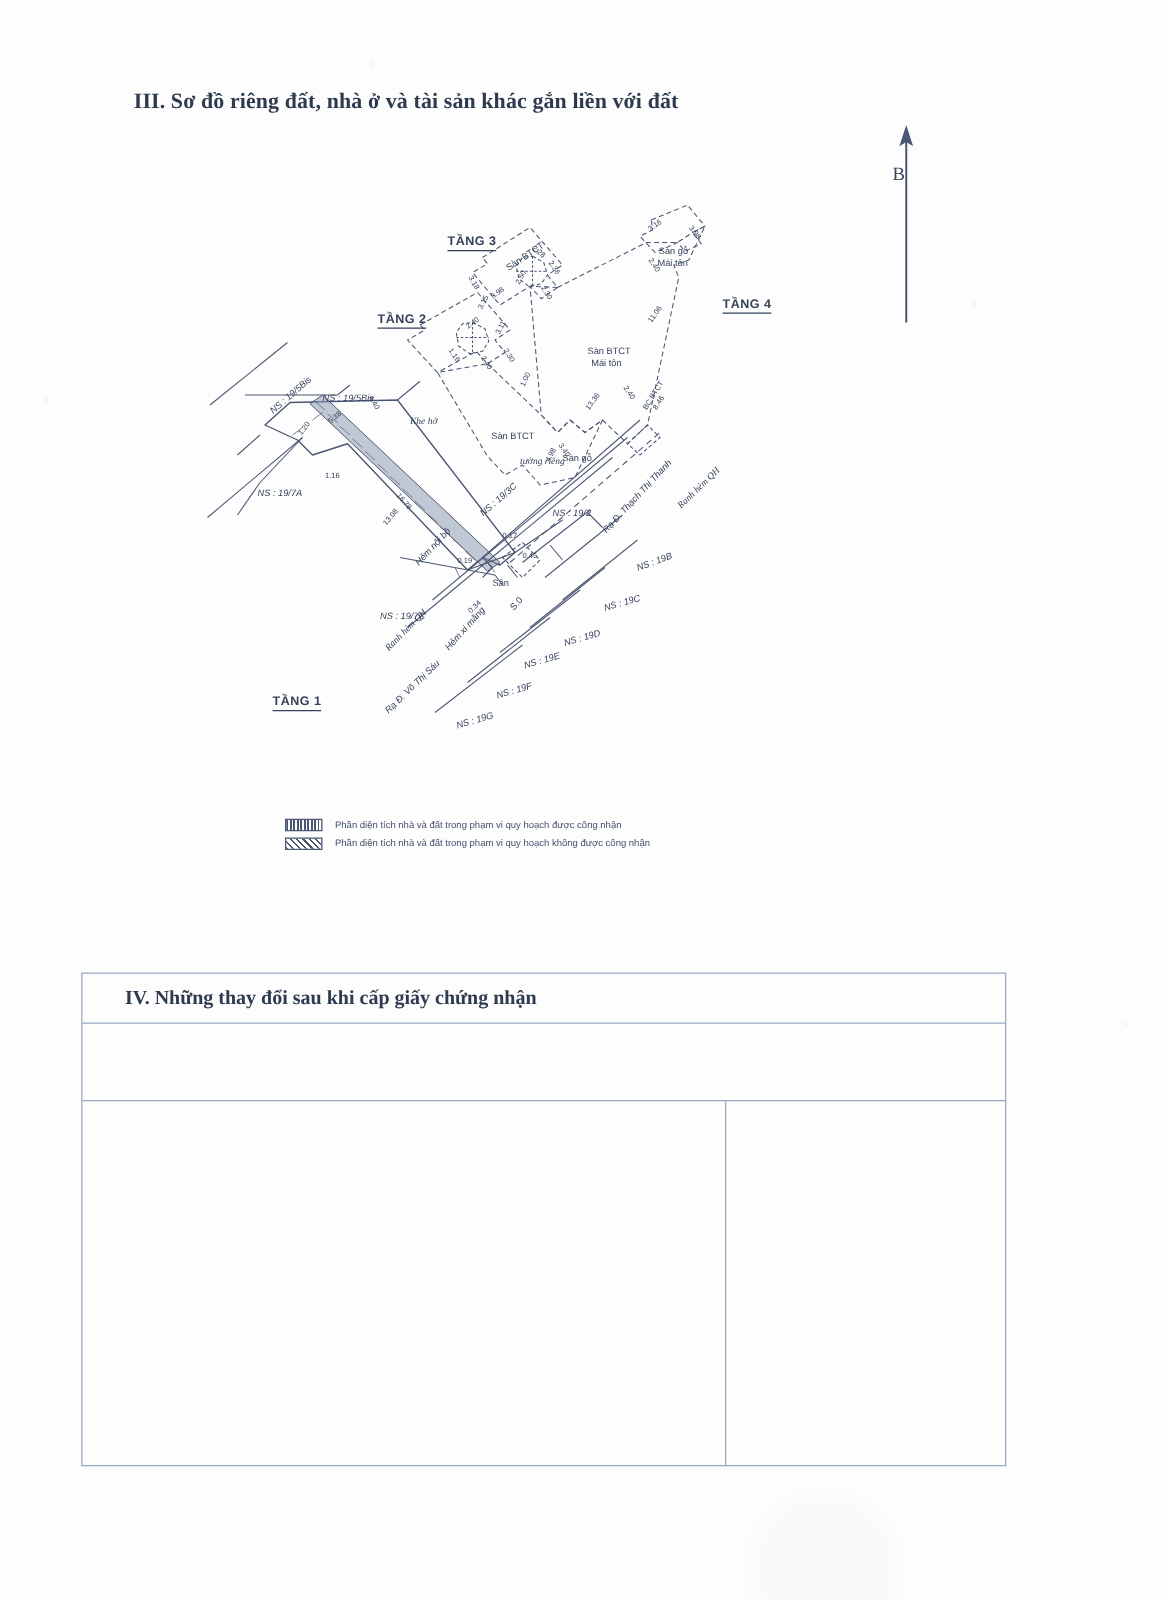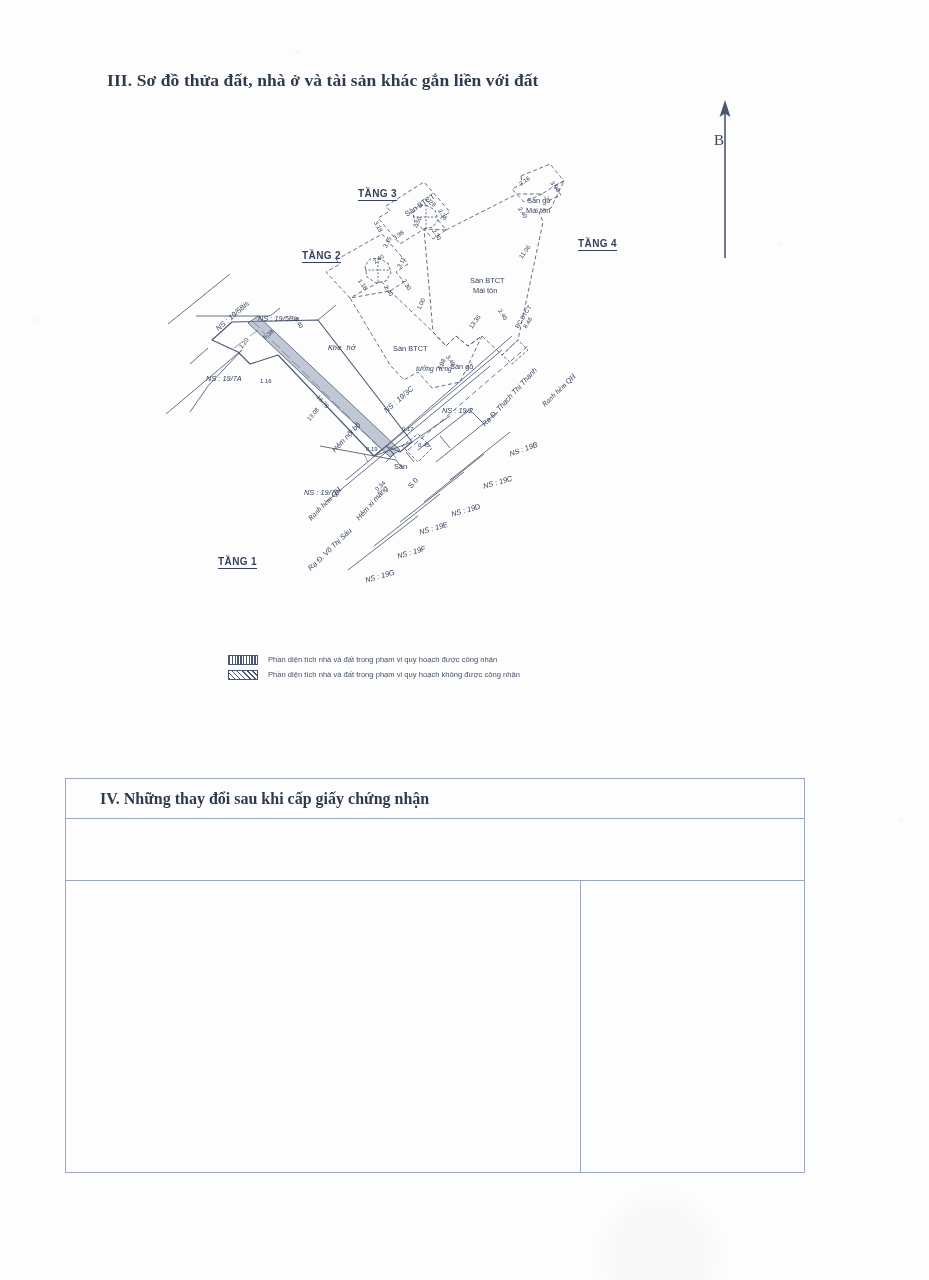--- a/index.html
+++ b/index.html
@@ -87,21 +87,21 @@
   .sub-txt{font-size:15px;color:#303c52;text-align:center;line-height:1.35;}
   .tbl-body{display:flex;height:291px;}
   .body-a{width:515px;border-right:1.2px solid #9aa7c0;box-sizing:border-box;}
   .body-b{flex:1;box-sizing:border-box;}
 </style>
 </head>
 <body>
 
 <div class="scan-noise"></div>
 
-<div class="sec3-title">III. Sơ đồ thửa đất, nhà ở và tài sản khác gắn liền với đất</div>
+<div class="sec3-title">III. Sơ đồ riêng đất, nhà ở và tài sản khác gắn liền với đất</div>
 
 <div class="north">
   <svg width="40" height="160" viewBox="0 0 40 160">
     <line x1="20" y1="12" x2="20" y2="158" stroke="#4a5672" stroke-width="1.6"></line>
     <polygon points="20,0 14.5,17 20,13.5 25.5,17" fill="#4a5672"></polygon>
   </svg>
   <span class="north-letter">B</span>
 </div>
 
 <div class="plan">
@@ -217,26 +217,26 @@
   <div class="plan-label tiny2" style="left:243px;top:194px;">Sàn BTCT</div>
   <div class="plan-label tiny2" style="left:320px;top:126px;">Sàn BTCT</div>
   <div class="plan-label tiny2" style="left:323px;top:136px;">Mái tôn</div>
   <div class="plan-label tiny2" style="left:377px;top:46px;">Sàn gỗ</div>
   <div class="plan-label tiny2" style="left:376px;top:56px;">Mái tôn</div>
   <div class="plan-label tiny2" style="left:300px;top:212px;">Sàn gỗ</div>
   <div class="plan-label tiny2" style="left:253px;top:61px;transform:rotate(-34deg);transform-origin:0 0;">Sàn BTCT</div>
   <div class="plan-label tiny3" style="left:364px;top:176px;transform:rotate(-58deg);transform-origin:0 0;">BC BTCT</div>
   <div class="plan-label tiny2" style="left:244px;top:312px;">Sân</div>
   <div class="plan-label tiny2" style="left:256px;top:334px;transform:rotate(-48deg);transform-origin:0 0;">S.0</div>
-  <div class="plan-label hand" style="left:178px;top:194px;font-family:Liberation Mono, monospace;">Khe hở</div>
+  <div class="plan-label hand" style="left:178px;top:182px;">Khe hở</div>
   <div class="plan-label hand" style="left:221px;top:214px;padding-left:45px;">tường riêng</div>
 
   <div class="plan-label ns" style="left:108px;top:164px;">NS : 19/5Bis</div>
   <div class="plan-label ns" style="left:64px;top:176px;transform:rotate(-41deg);transform-origin:0 0;">NS : 19/5Bis</div>
-  <div class="plan-label ns" style="left:56px;top:224px;">NS : 19/7A</div>
+  <div class="plan-label ns" style="left:56px;top:240px;">NS : 19/7A</div>
   <div class="plan-label ns" style="left:232px;top:258px;transform:rotate(-41deg);transform-origin:0 0;">NS : 19/3C</div>
   <div class="plan-label ns" style="left:292px;top:256px;text-align:center;">NS : 19/2</div>
   <div class="plan-label ns" style="left:358px;top:300px;transform:rotate(-20deg);transform-origin:0 0;">NS : 19B</div>
   <div class="plan-label ns" style="left:332px;top:332px;transform:rotate(-16deg);transform-origin:0 0;">NS : 19C</div>
   <div class="plan-label ns" style="left:300px;top:360px;transform:rotate(-16deg);transform-origin:0 0;">NS : 19D</div>
   <div class="plan-label ns" style="left:268px;top:378px;transform:rotate(-16deg);transform-origin:0 0;">NS : 19E</div>
   <div class="plan-label ns" style="left:246px;top:402px;transform:rotate(-16deg);transform-origin:0 0;">NS : 19F</div>
   <div class="plan-label ns" style="left:214px;top:426px;transform:rotate(-16deg);transform-origin:0 0;">NS : 19G</div>
   <div class="plan-label ns" style="left:154px;top:338px;">NS : 19/7C</div>
 

